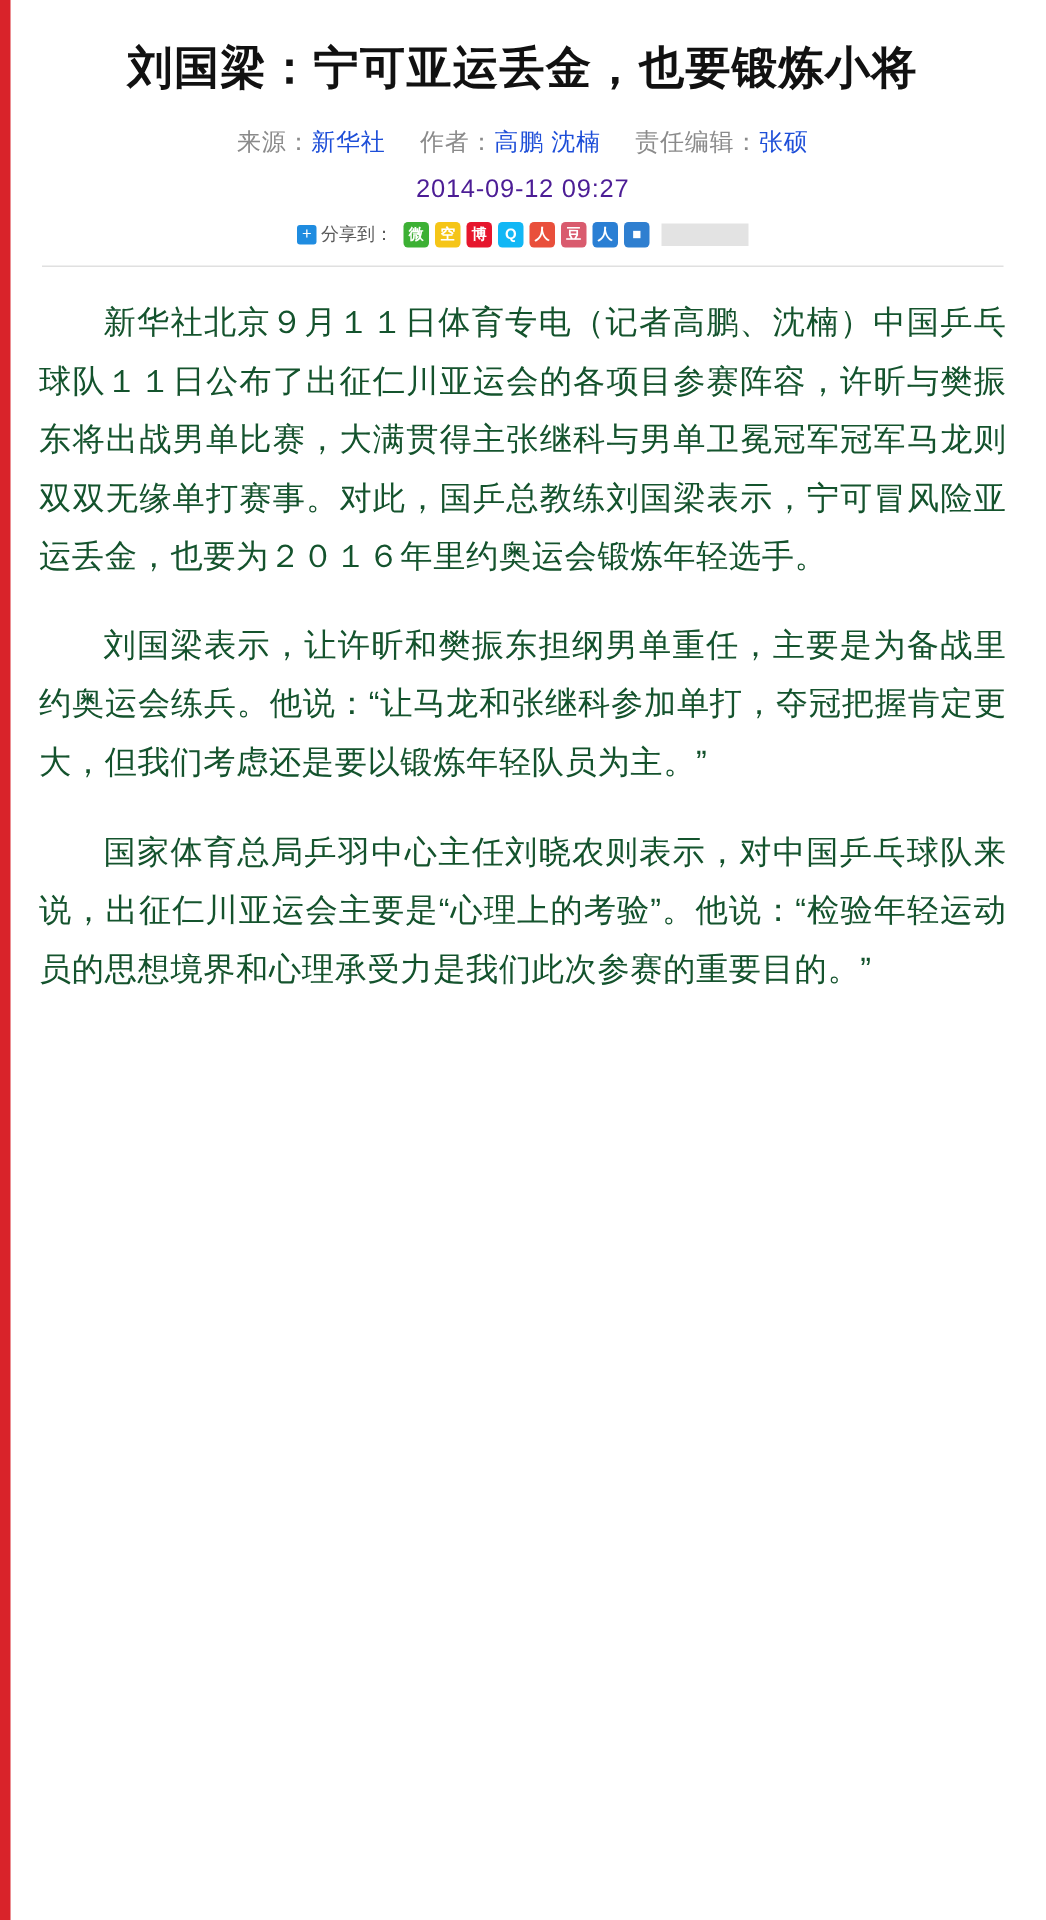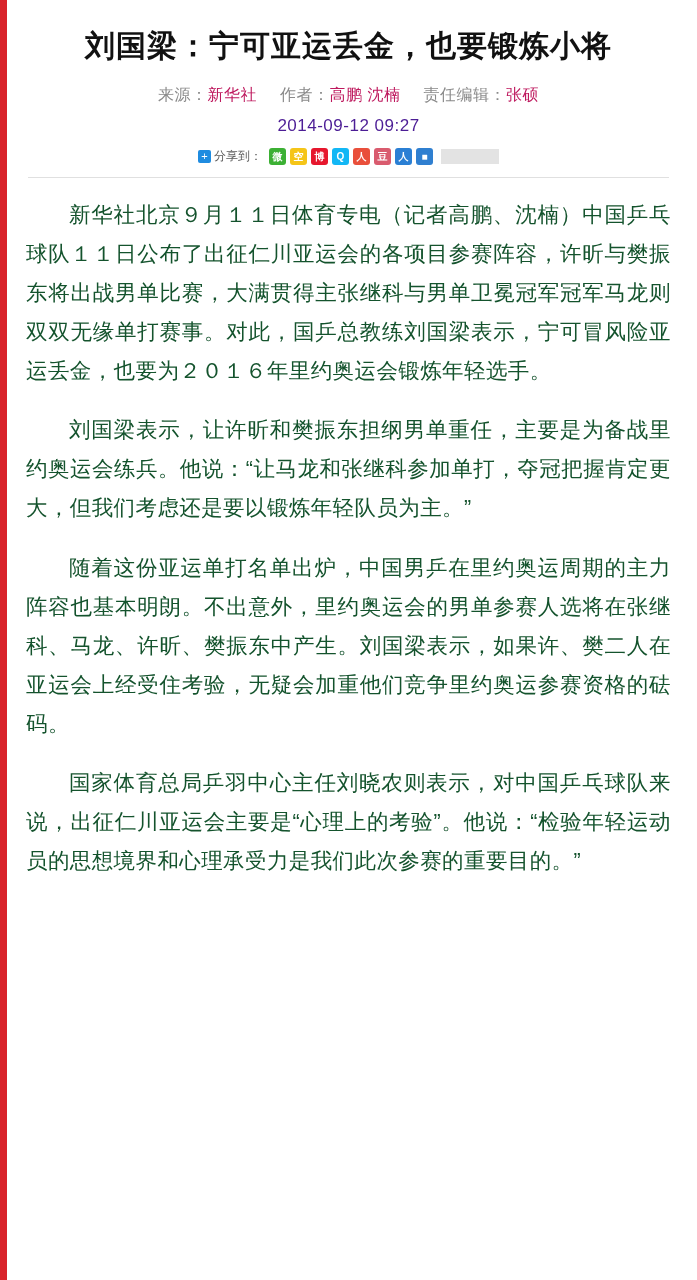--- a/index.html
+++ b/index.html
@@ -47,21 +47,21 @@
   }
   .meta-item {
     display: inline-block;
     margin: 0 9px;
     white-space: nowrap;
   }
   .meta-label {
     color: #8a8a8a;
   }
   .meta-value {
-    color: #be185d;
+    color: #1d4ed8;
   }
   .meta-date {
     font-size: 17px;
     color: #4c1d95;
     letter-spacing: 0.5px;
     margin-bottom: 12px;
   }
   .share-row {
     display: flex;
     align-items: center;
@@ -166,17 +166,16 @@
       <span class="share-icon" style="background:#2f7fd0">■</span>
       <span class="share-blank"></span>
     </div>
 
     <div class="divider"></div>
   </div>
 
   <div class="article-body">
     <p>新华社北京９月１１日体育专电（记者高鹏、沈楠）中国乒乓球队１１日公布了出征仁川亚运会的各项目参赛阵容，许昕与樊振东将出战男单比赛，大满贯得主张继科与男单卫冕冠军冠军马龙则双双无缘单打赛事。对此，国乒总教练刘国梁表示，宁可冒风险亚运丢金，也要为２０１６年里约奥运会锻炼年轻选手。</p>
     <p>刘国梁表示，让许昕和樊振东担纲男单重任，主要是为备战里约奥运会练兵。他说：“让马龙和张继科参加单打，夺冠把握肯定更大，但我们考虑还是要以锻炼年轻队员为主。”</p>
-    <p>随着这份亚运单打名单出炉，中国男乒在里约奥运周期的主力阵容也基本明朗。不出意外，里约奥运会的男单参赛人选将在张继科、马龙、许昕、樊振东中产生。刘国梁表示，如果许、樊二人在亚运会上经受住考验，无疑会加重他们竞争里约奥运参赛资格的砝码。</p>
     <p>国家体育总局乒羽中心主任刘晓农则表示，对中国乒乓球队来说，出征仁川亚运会主要是“心理上的考验”。他说：“检验年轻运动员的思想境界和心理承受力是我们此次参赛的重要目的。”</p>
   </div>
 
 </div>
 
 </body></html>

